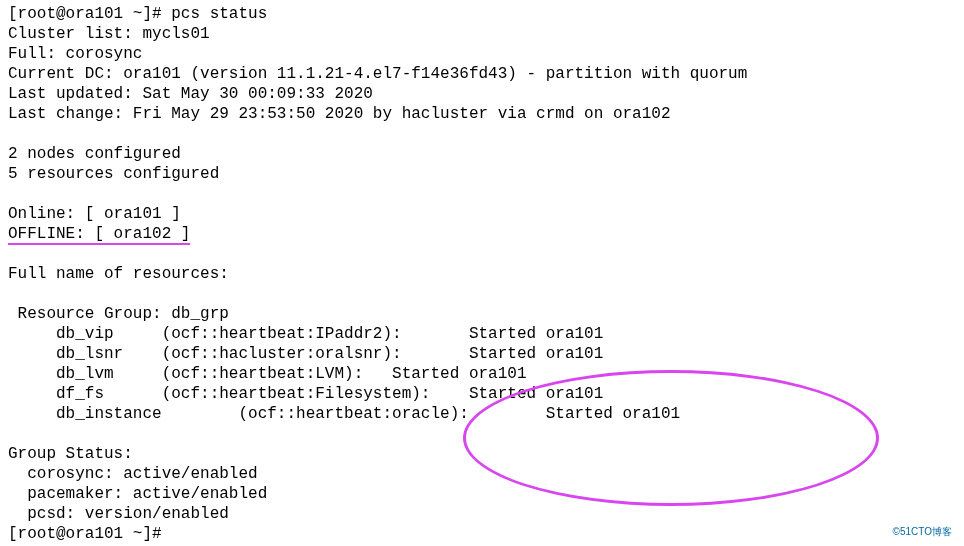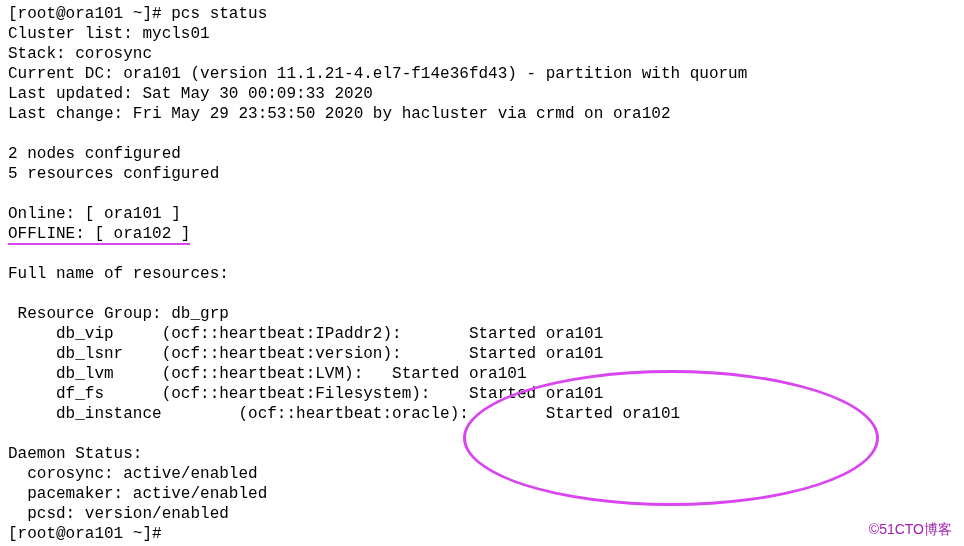--- a/index.html
+++ b/index.html
@@ -28,50 +28,50 @@
       position: absolute;
       border: 3px solid #d946ef;
       border-radius: 50%;
       pointer-events: none;
     }
     .watermark {
       position: absolute;
       bottom: 8px;
       right: 12px;
       font-family: sans-serif;
-      font-size: 14px;
-      color: #a21caf;
+      font-size: 10px;
+      color: #0369a1;
     }
   </style>
 </head>
 <body>
 
 <div class="terminal"><span>[root@ora101 ~]# </span><span>pcs status</span>
 <span>Cluster list: mycls01</span>
-<span>Stack: corosync</span>
+<span>Full: corosync</span>
 <span>Current DC: ora101 (version 11.1.21-4.el7-f14e36fd43) - partition with quorum</span>
 <span>Last updated: Sat May 30 00:09:33 2020</span>
 <span>Last change: Fri May 29 23:53:50 2020 by hacluster via crmd on ora102</span>
 
 <span>2 nodes configured</span>
 <span>5 resources configured</span>
 
 <span>Online: [ ora101 ]</span>
 <span class="underline">OFFLINE: [ ora102 ]</span>
 
 <span>Full name of resources:</span>
 
 <span> Resource Group: db_grp</span>
 <span>     db_vip     (ocf::heartbeat:IPaddr2):       Started ora101</span>
-<span>     db_lsnr    (ocf::heartbeat:version):       Started ora101</span>
+<span>     db_lsnr    (ocf::hacluster:oralsnr):       Started ora101</span>
 <span>     db_lvm     (ocf::heartbeat:LVM):   Started ora101</span>
 <span>     df_fs      (ocf::heartbeat:Filesystem):    Started ora101</span>
 <span>     db_instance        (ocf::heartbeat:oracle):        Started ora101</span>
 
-<span>Daemon Status:</span>
+<span>Group Status:</span>
 <span>  corosync: active/enabled</span>
 <span>  pacemaker: active/enabled</span>
 <span>  pcsd: version/enabled</span>
 <span>[root@ora101 ~]# </span></div>
 
 <div class="ellipse" style="left:463px; top:370px; width:410px; height:130px;"></div>
 
 <div class="watermark">©51CTO博客</div>
 
 </body></html>

